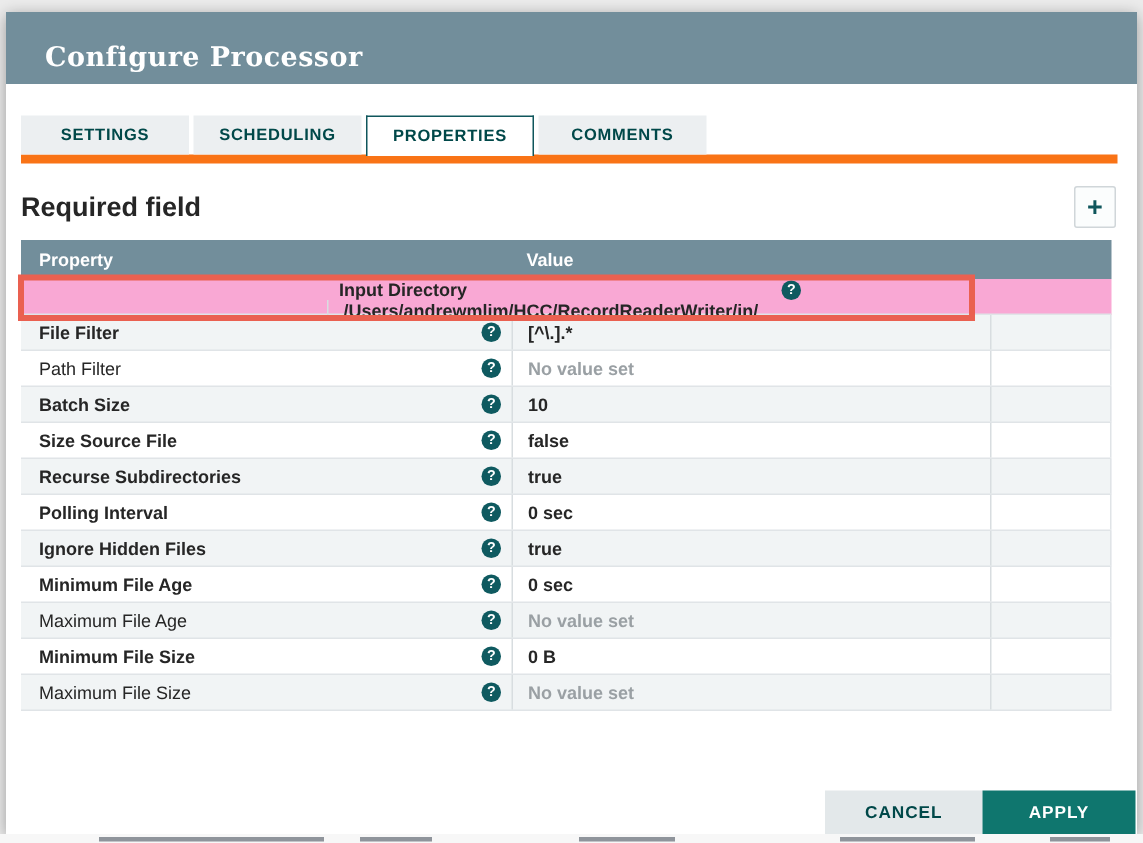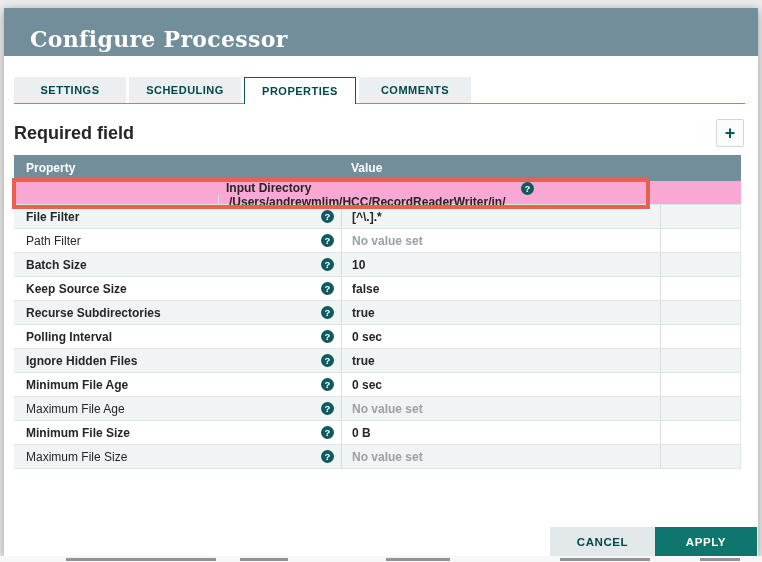--- a/index.html
+++ b/index.html
@@ -9,27 +9,27 @@
   .dialog {
     position:absolute; left:4px; top:8px; width:754px; height:548px;
     background:#ffffff; box-shadow:0 2px 10px rgba(0,0,0,.35);
   }
 
   
   .dlg-header {
     height:48px; background:#728e9b; display:flex; align-items:center; padding-left:26px;
   }
   .dlg-title {
-    color:#ffffff; font-family:"DejaVu Serif", serif; font-weight:bold; font-size:22px; letter-spacing:.3px;margin-top:13px;
+    color:#ffffff; font-family:"DejaVu Serif", serif; font-weight:bold; font-size:18px; letter-spacing:.3px;margin-top:13px;
   }
 
   
   .tabs {
     display:flex; align-items:flex-end; margin:21px 0 0 10px; width:731px;
-    border-bottom:1px solid #f97316;
+    border-bottom:6px solid #f97316;
   }
   .tab {
     width:112px; height:26px; margin-right:3px; border:none; background:#eceff1;
     color:#004849; font-family:"Liberation Sans", sans-serif; font-size:11px; font-weight:bold;
     letter-spacing:.5px; cursor:pointer;
   }
   .tab.active {
     background:#ffffff; height:27px; margin-bottom:-1px;
     border:1px solid #0f565c; border-bottom:none;
   }
@@ -138,21 +138,21 @@
         <div class="tr">
           <div class="td-prop">
             <span class="pname req">Batch Size</span>
             <span class="help">?</span>
           </div>
           <div class="td-val">10</div>
           <div class="td-extra"></div>
         </div>
         <div class="tr">
           <div class="td-prop">
-            <span class="pname req">Keep Source Size</span>
+            <span class="pname req">Size Source File</span>
             <span class="help">?</span>
           </div>
           <div class="td-val">false</div>
           <div class="td-extra"></div>
         </div>
         <div class="tr">
           <div class="td-prop">
             <span class="pname req">Recurse Subdirectories</span>
             <span class="help">?</span>
           </div>

